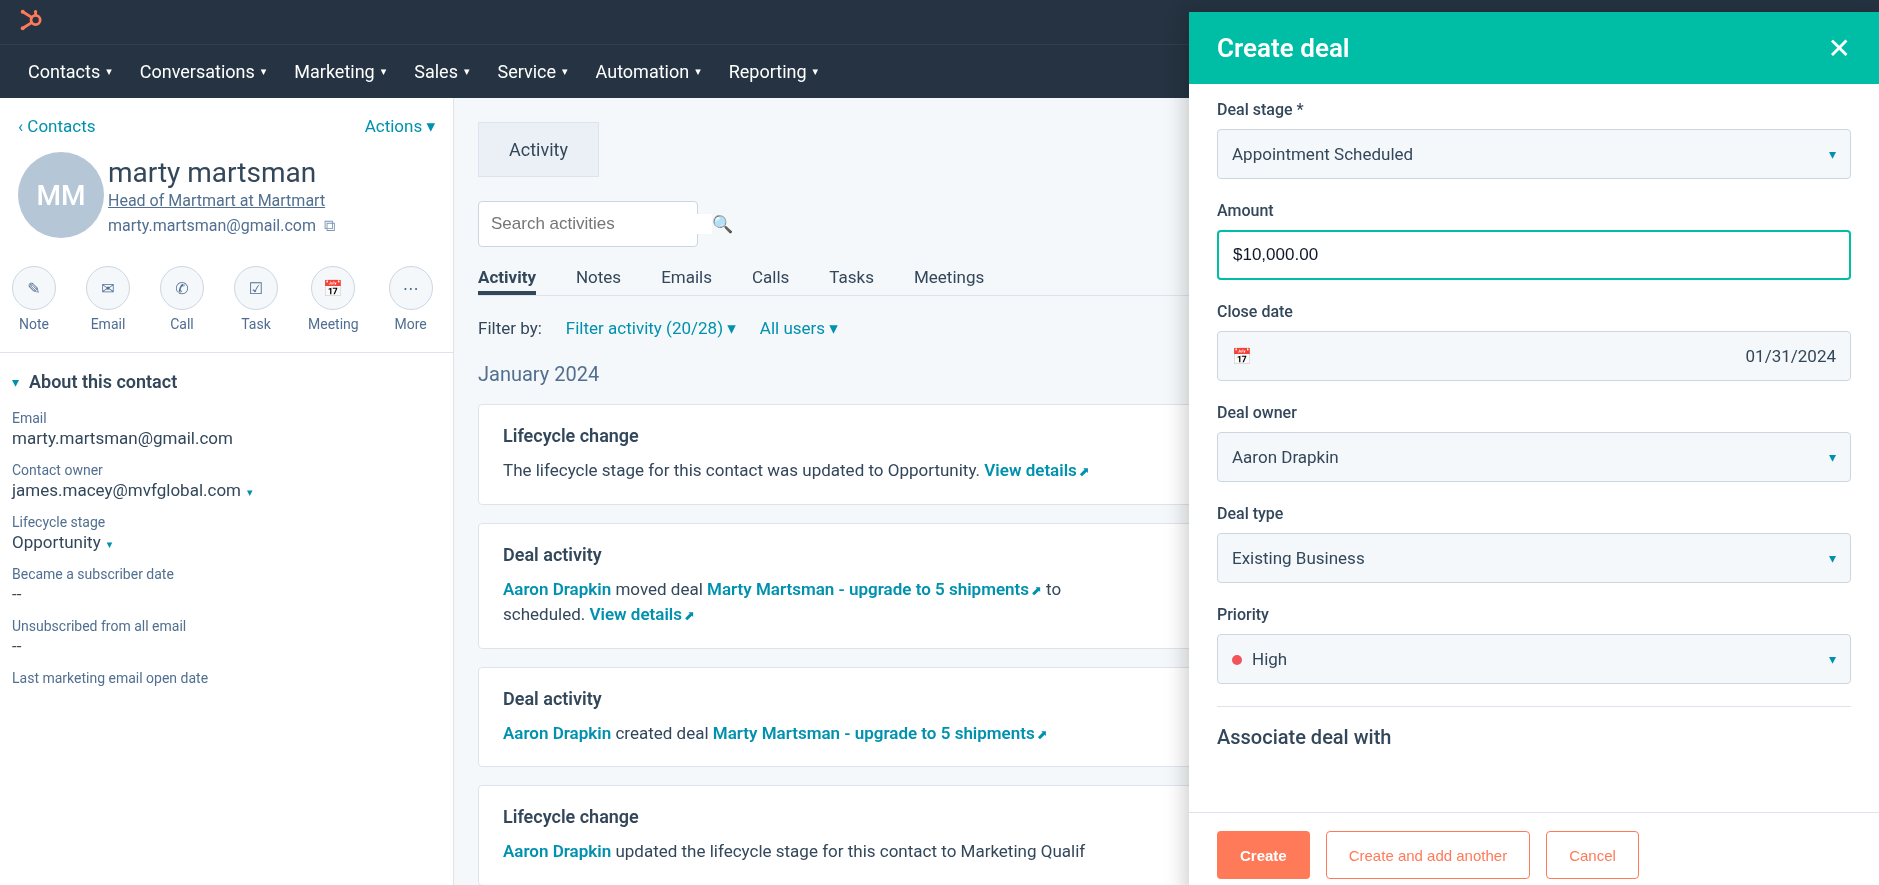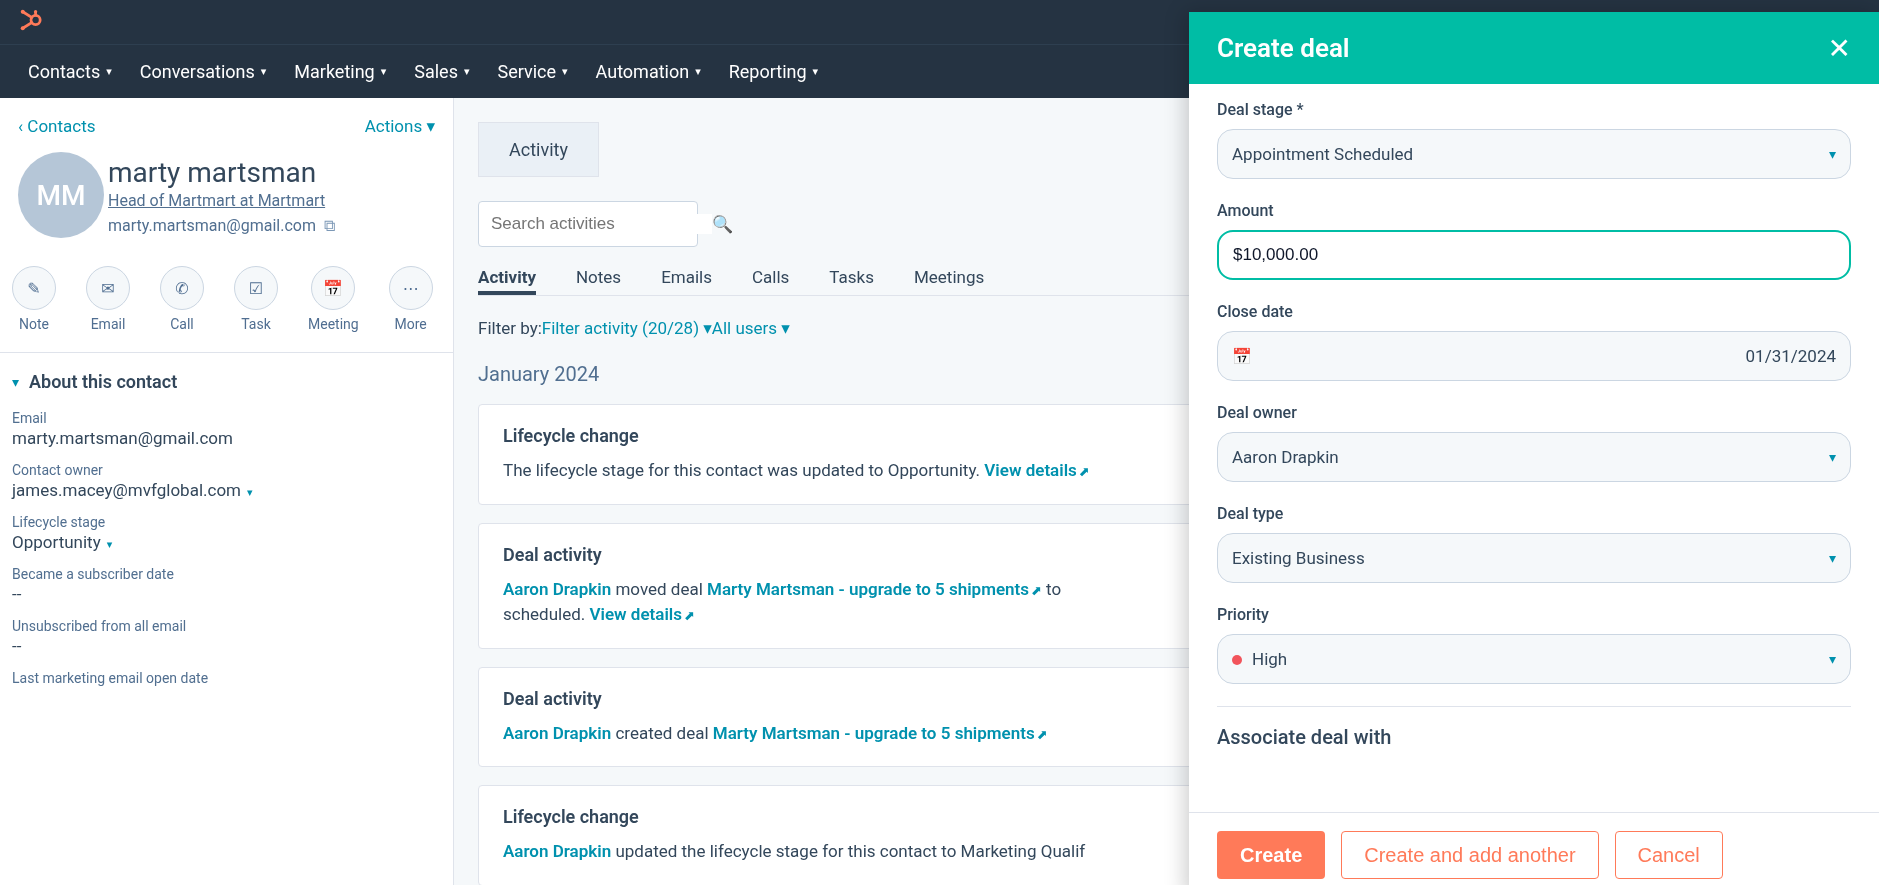--- a/index.html
+++ b/index.html
@@ -37,50 +37,50 @@
 .tabs { display: flex; gap: 0; margin: 24px 0 0 24px; }
 .tab { padding: 16px 30px; border: 1px solid #dfe3eb; font-size: 18px; color: #33475b; cursor: pointer; background:#fff; }
 .tab.inactive { background: #eaf0f6; }
 .search-row { margin: 24px 0 0 24px; }
 .search-box { width: 220px; height: 46px; border: 1px solid #cbd6e2; border-radius: 4px; display: flex; align-items: center; padding: 0 12px; background:#fff; }
 .search-box input { border: none; outline: none; flex: 1; font-size: 17px; color:#33475b; }
 .search-box .sicon { color: #0091ae; font-size: 17px; }
 .subtabs { display: flex; gap: 40px; margin: 20px 0 0 24px; border-bottom: 1px solid #dfe3eb; }
 .subtab { padding: 0 0 4px; font-size: 17px; color: #33475b; cursor: pointer; }
 .subtab.active { font-weight: 700; border-bottom: 4px solid #33475b; }
-.filters { display: flex; margin: 22px 0 0 24px; align-items: center; font-size: 17px; }
+.filters { display: flex; gap: 24px; margin: 22px 0 0 24px; align-items: center; font-size: 17px; }
 .filters .label { color: #33475b; }
 .filters .flink { color: #0091ae; cursor:pointer; }
 .month-head { margin: 24px 0 0 24px; font-size: 20px; color: #516f90; }
 .card { background: #fff; border: 1px solid #dfe3eb; border-radius: 4px; margin: 18px 0 0 24px; padding: 20px 24px; }
 .card-head { display: flex; justify-content: space-between; }
 .card-title { font-size: 18px; color: #33475b; font-weight: 600; }
 .card-date { color: #516f90; }
 .card-body { margin-top: 12px; font-size: 17px; color: #33475b; line-height: 1.5; }
 .link { color: #0091ae; font-weight: 600; cursor:pointer; }
 .ext-icon { color: #0091ae; margin-left: 2px; font-size:13px; }
 
 .panel { position: fixed; right: 0; top: 12px; width: 690px; height: 885px; background: #fff; box-shadow: -4px 0 20px rgba(0,0,0,0.2); display:flex; flex-direction:column; }
 .panel-head { background: #00bda5; height: 72px; display: flex; align-items: center; justify-content: space-between; padding: 0 28px; }
 .panel-title { color: #fff; font-size: 26px; font-weight: 600; }
 .panel-close { color: #fff; font-size: 28px; cursor: pointer; font-weight:300; }
 .panel-body { flex:1; padding: 16px 28px 0; overflow-y:auto; }
 .form-group { margin-bottom: 22px; }
 .form-label { font-size: 16px; color: #33475b; margin-bottom: 10px; display:block; font-weight:500; }
-.form-control { width: 100%; height: 50px; border: 1px solid #cbd6e2; border-radius: 16px; background: #f5f8fa; padding: 0 14px; font-size: 17px; color: #33475b; display: flex; align-items: center; justify-content: space-between; cursor:pointer; }
+.form-control { width: 100%; height: 50px; border: 1px solid #cbd6e2; border-radius: 4px; background: #f5f8fa; padding: 0 14px; font-size: 17px; color: #33475b; display: flex; align-items: center; justify-content: space-between; cursor:pointer; }
 .form-control.input { background:#fff; }
 .form-control.active { border: 2px solid #00bda5; background:#fff; }
 .form-control input { border:none; outline:none; width:100%; font-size:17px; background:transparent; color:#0f172a; }
 .dd-caret { color:#0091ae; font-size:14px; }
 .date-control { display:flex; align-items:center; gap:12px; }
 .cal-icon { color:#516f90; font-size:16px; }
 .prio-dot { width:10px; height:10px; border-radius:50%; background:#f2545b; display:inline-block; margin-right:10px; }
 .assoc-head { font-size:20px; color:#33475b; font-weight:500; margin-top:6px; }
 .panel-footer { border-top:1px solid #dfe3eb; padding: 18px 28px; display:flex; gap:16px; background:#fff; }
-.btn { height:48px; padding:0 22px; border-radius:4px; font-size:20px; cursor:pointer; border:1px solid transparent; display:flex; align-items:center; }
+.btn { height:48px; padding:0 22px; border-radius:4px; font-size:15px; cursor:pointer; border:1px solid transparent; display:flex; align-items:center; }
 .btn-primary { background:#ff7a59; color:#fff; font-weight:600; }
 .btn-secondary { background:#fff; border-color:#ff7a59; color:#ff7a59; font-weight:500; }
 hr.sep { border:none; border-top:1px solid #dfe3eb; margin: 12px 0 18px; }
 </style>
 </head>
 <body>
 
 <div class="topbar">
   <span class="logo">
     <svg width="22" height="22" viewBox="0 0 24 24">

